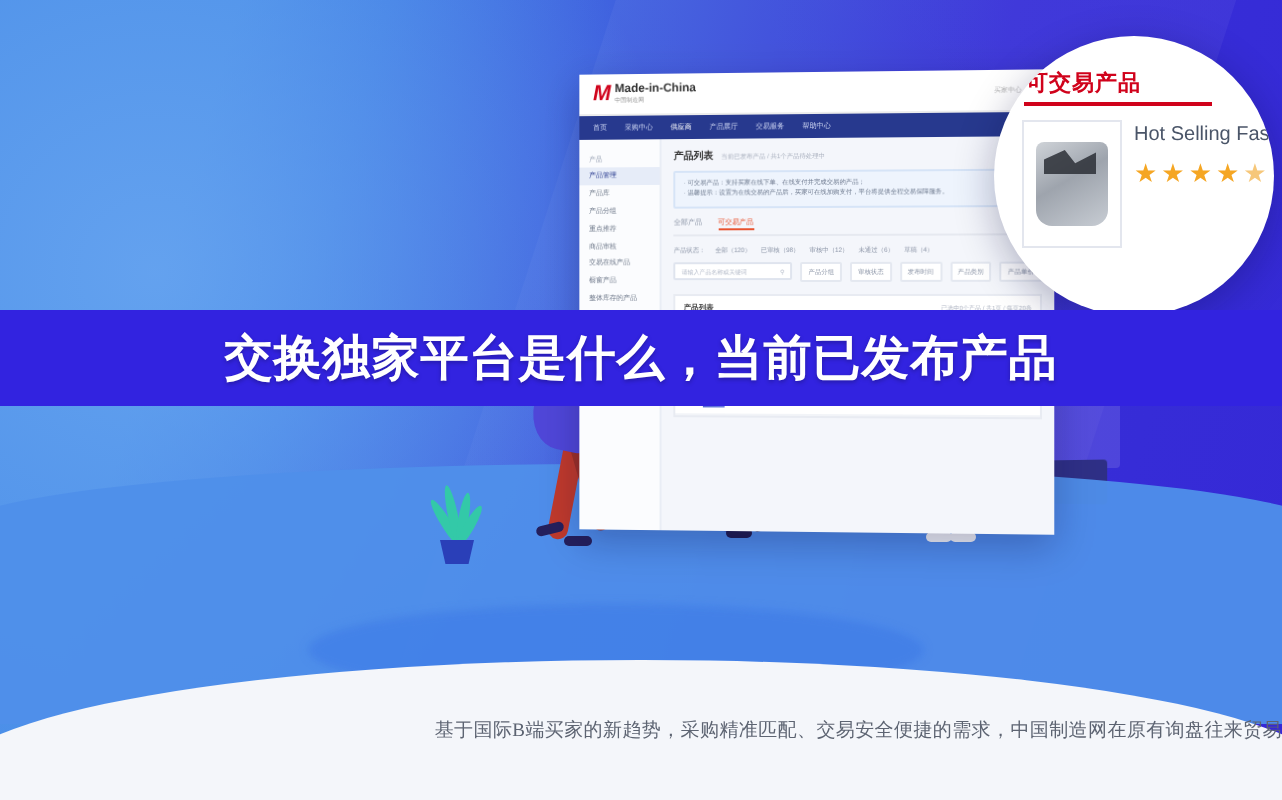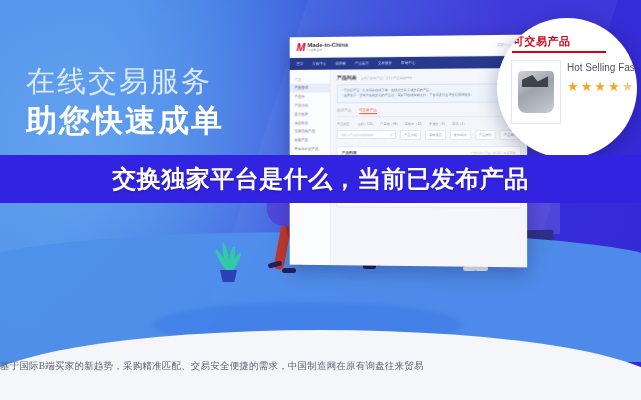--- a/index.html
+++ b/index.html
@@ -627,21 +627,21 @@
     white-space: nowrap;
     text-shadow: 0 1px 2px rgba(0,0,0,.25);
   }
 
   
   .caption {
     position: absolute;
     left: 0;
     top: 358px;
     width: 641px;
-    text-align: left;
+    text-align: right;
     font-family: Liberation Serif, serif;
   }
   .caption div {
     font-size: 9.5px;
     color: #5d6472;
     line-height: 1.75;
     letter-spacing: .2px;
   }
 </style>
 </head>
@@ -841,24 +841,20 @@
       <div class="co-stars">
         <span>★</span>
         <span>★</span>
         <span>★</span>
         <span>★</span>
         <span class="half">★</span>
       </div>
     </div>
   </div>
 
-  <div class="headline">
-    <div class="l1">在线交易服务</div>
-    <div class="l2">助您快速成单</div>
-  </div>
   <div class="subline">
     <div>诚邀您参与</div>
     <div>赢取新商机</div>
   </div>
 
   <div class="banner">
     <div class="banner-title">交换独家平台是什么，当前已发布产品</div>
   </div>
 
   <div class="caption">

